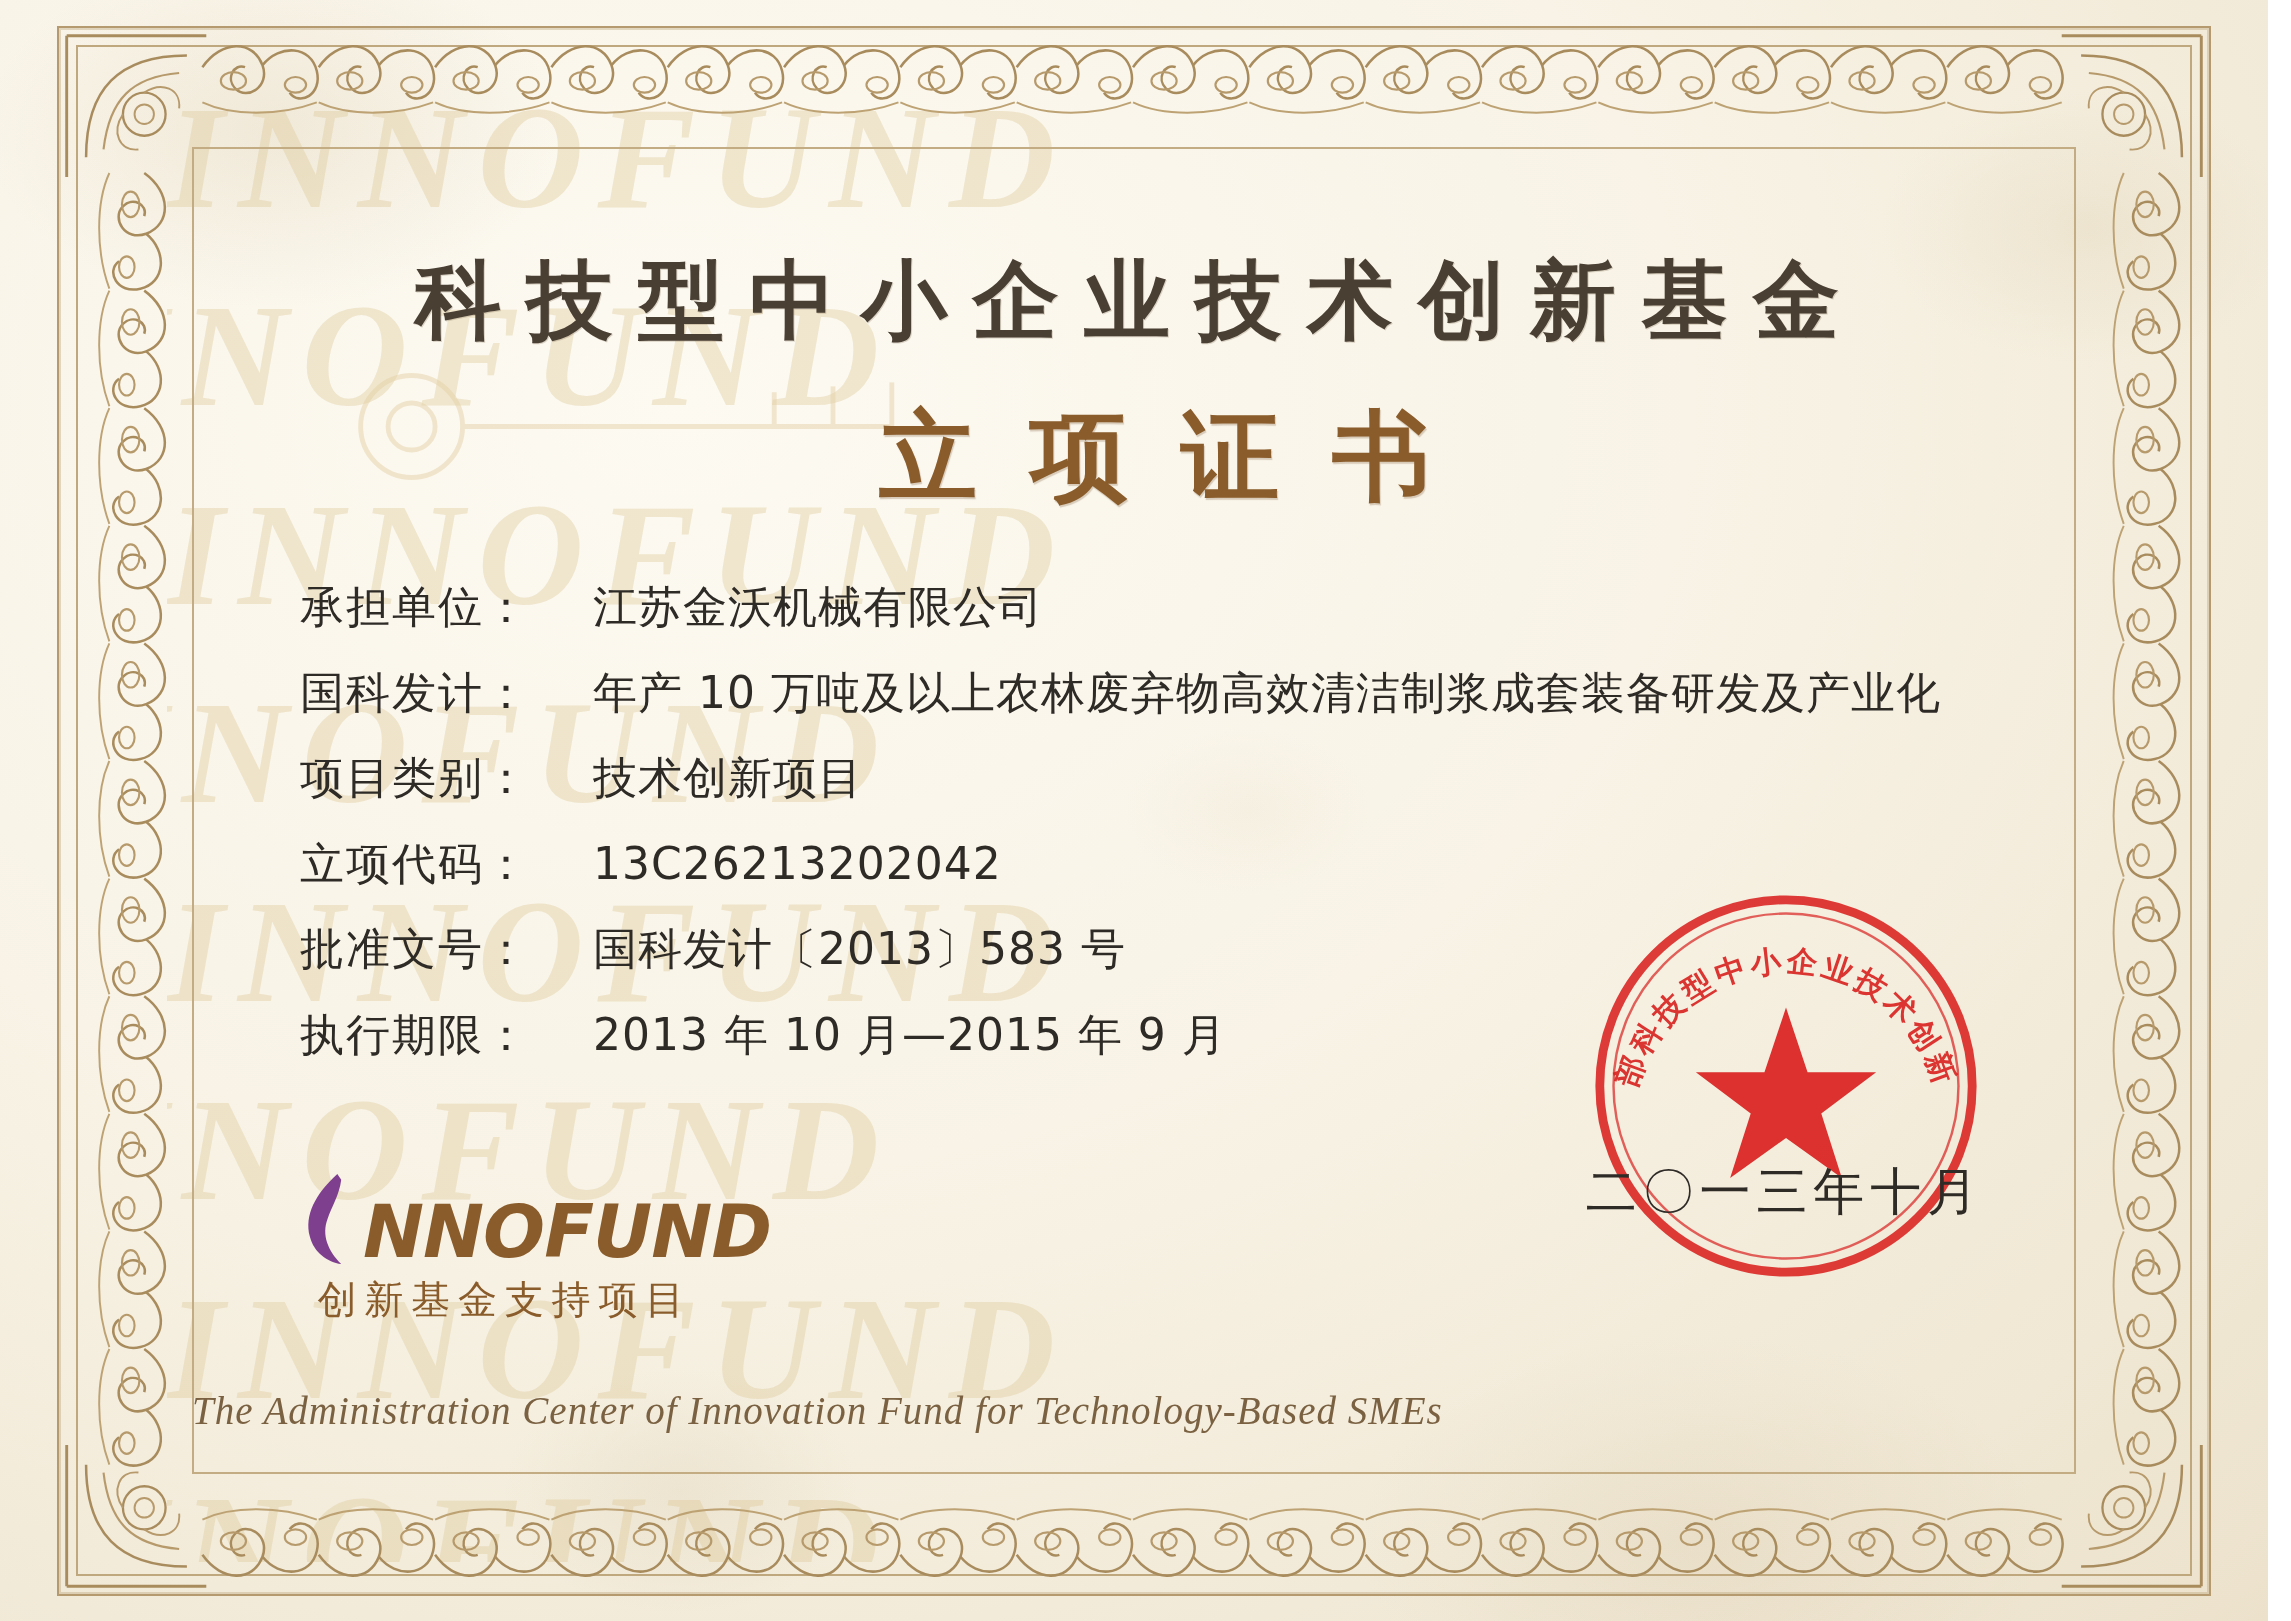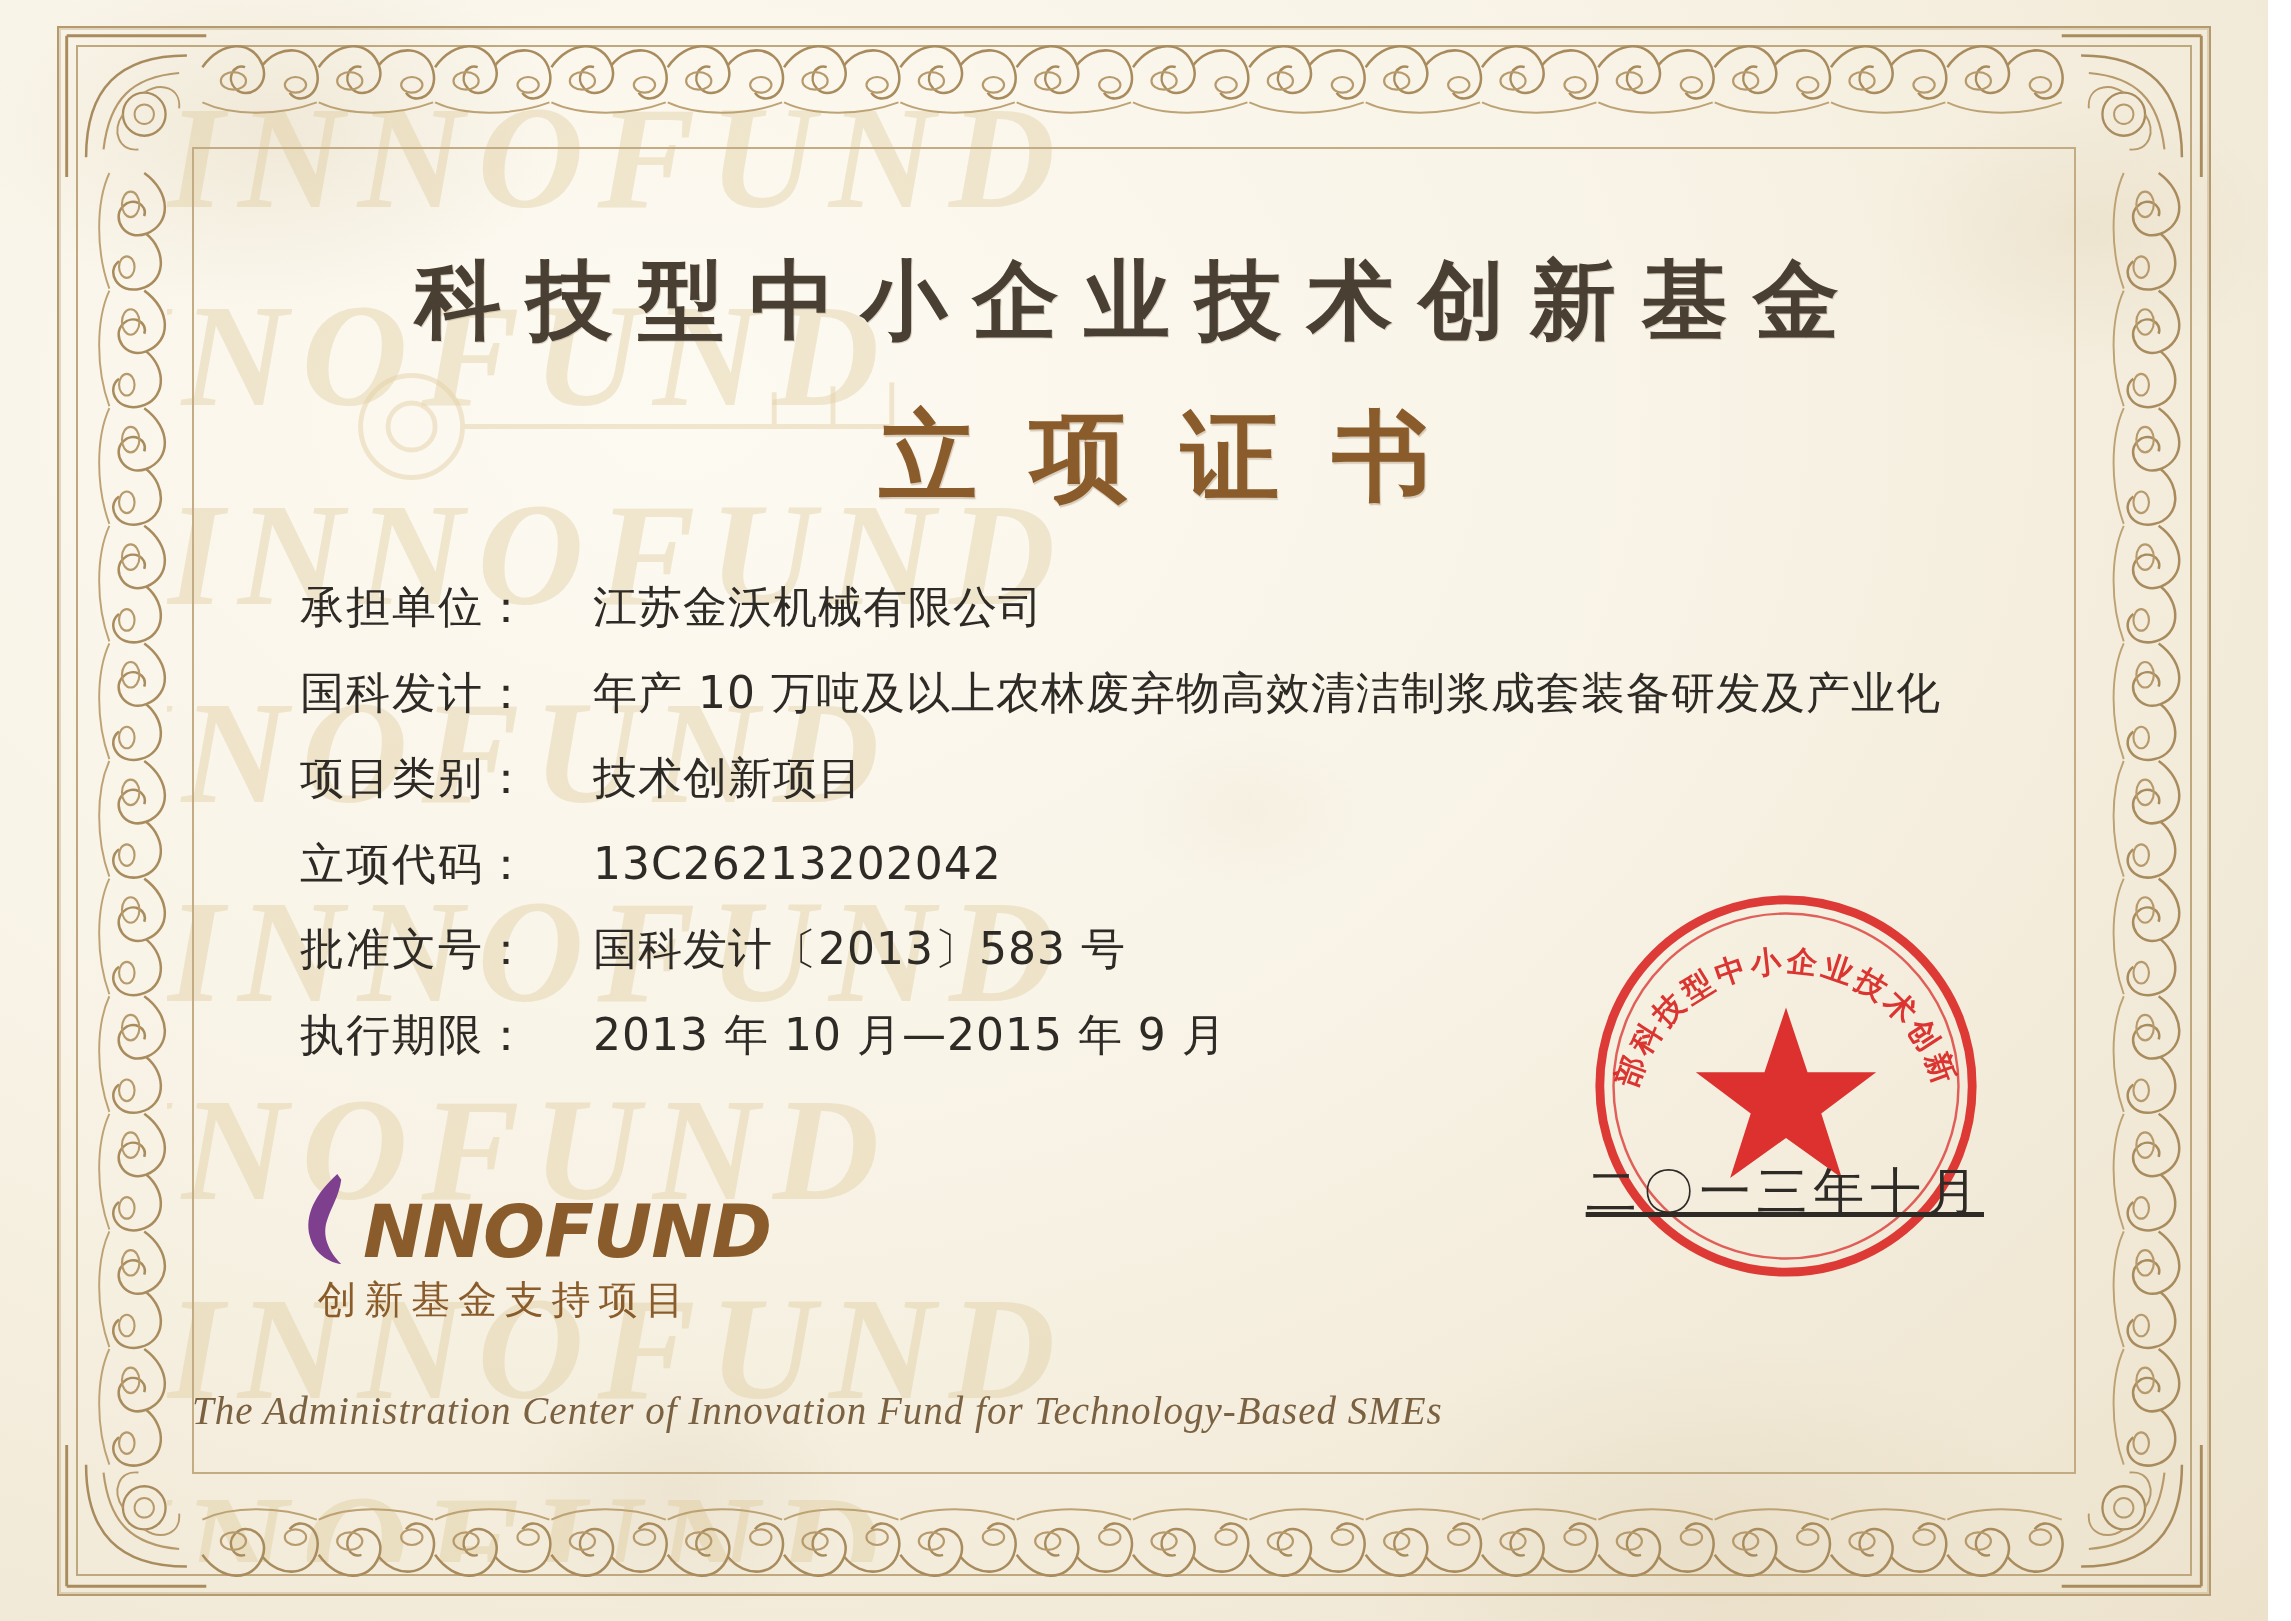--- a/index.html
+++ b/index.html
@@ -199,21 +199,20 @@
 
   .seal-date {
     position: absolute;
     right: 92px;
     bottom: 247px;
     font-family: "DejaVu Sans", sans-serif;
     font-size: 51px;
     letter-spacing: 5.9px;
     color: #2e2a26;
     white-space: nowrap;
-    text-decoration: underline;
   }
 </style>
 </head>
 <body>
 
 <div class="certificate">
 
   <div class="paper-stains"></div>
 
   <div class="watermark">

